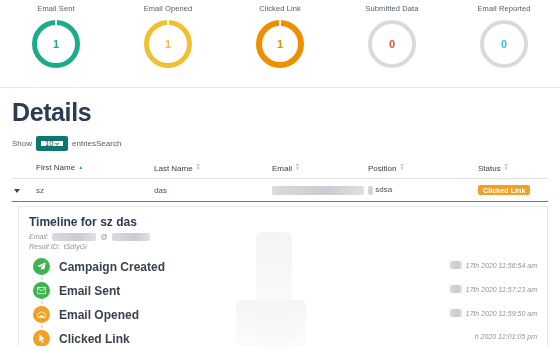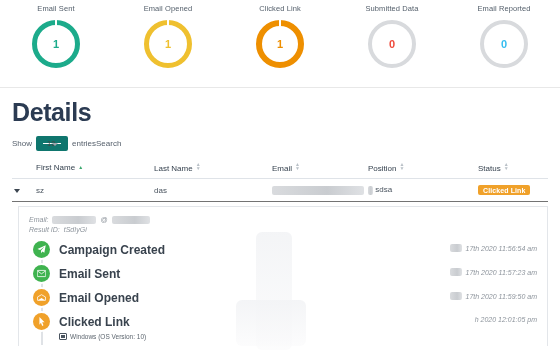--- a/index.html
+++ b/index.html
@@ -74,21 +74,21 @@
   }
   .length-ctl {
     display: flex; align-items: center; gap: 4px;
     font-size: 8px; color: #56606c;
   }
   .select-box {
     position: relative;
     display: inline-flex; align-items: center;
     width: 32px; height: 15px;
     padding: 0 10px 0 4px;
-    border: 7px solid #0f766e;
+    border: 5px solid #0f766e;
     border-radius: 2px;
     background: #fff;
     font-size: 7.5px; color: #444;
   }
   .select-box .caret {
     position: absolute; right: 3px; top: 50%;
     margin-top: -1px;
     border-left: 3px solid transparent;
     border-right: 3px solid transparent;
     border-top: 3.5px solid #9aa3ac;
@@ -337,20 +337,21 @@
           <td>sz</td>
           <td>das</td>
           <td><span class="redact" style="width:92px"></span></td>
           <td><span class="redact" style="width:5px"></span> <span>sdsa</span></td>
           <td><span class="badge">Clicked Link</span></td>
         </tr>
       </tbody>
     </table>
 
     <div class="timeline-panel">
+      <div class="tl-title">Timeline for sz das</div>
       <div class="tl-meta">
         <span>Email:</span>
         <span class="redact" style="width:44px"></span>
         <span>@</span>
         <span class="redact" style="width:38px"></span>
       </div>
       <div class="tl-meta">
         <span>Result ID:</span>
         <span>tSdIyGi</span>
       </div>

